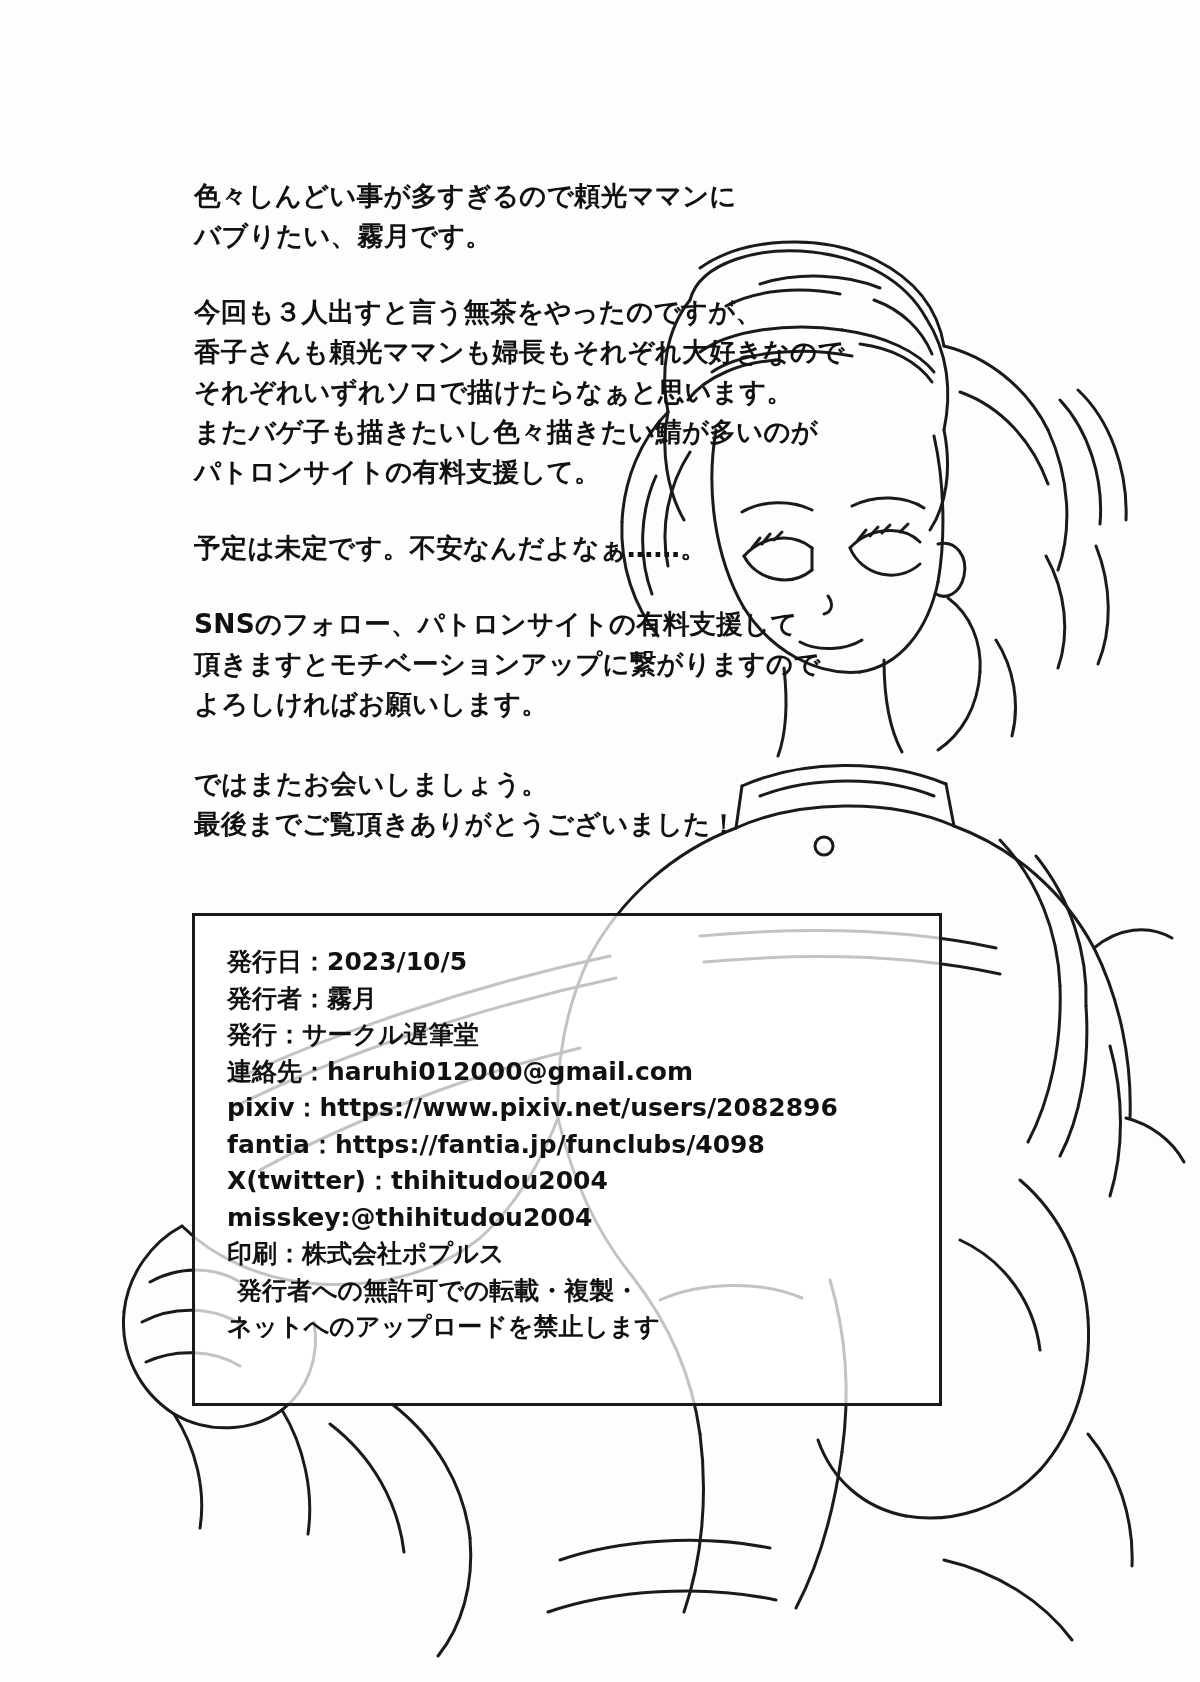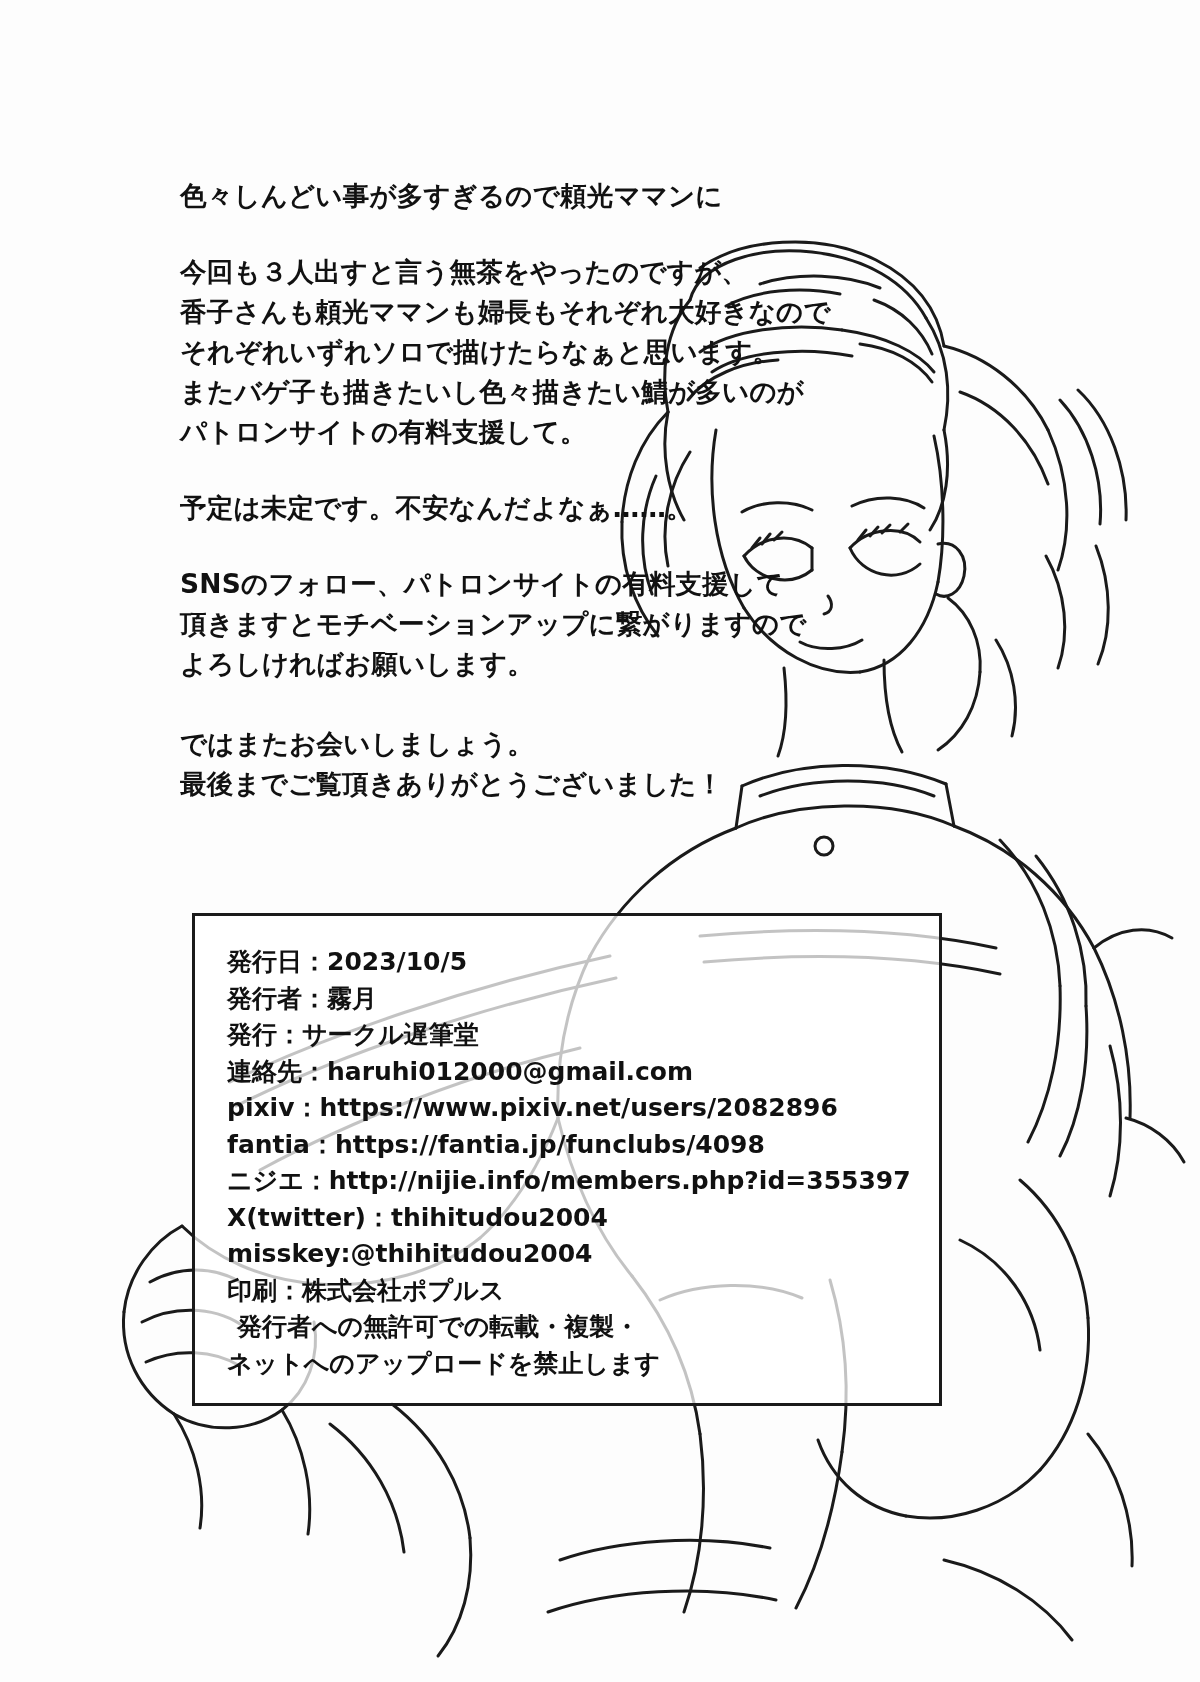--- a/index.html
+++ b/index.html
@@ -35,21 +35,21 @@
   }
   .artwork svg {
     display: block;
     width: 1200px;
     height: 1682px;
   }
 
   
   .afterword {
     position: absolute;
-    left: 180px;
+    left: 194px;
     top: 176px;
     width: 830px;
     z-index: 5;
   }
   .para {
     margin: 0 0 36px 0;
   }
   .para:last-child { margin-bottom: 0; margin-top: 40px; }
   .line {
     font-size: 26.5px;
@@ -222,20 +222,21 @@
         <path d="M980 672 C 978 706, 962 734, 938 750"></path>
         <path d="M996 640 C 1014 668, 1020 704, 1012 736"></path>
       </g>
     </svg>
   </div>
 
   <div class="afterword">
 
     <div class="para">
       <div class="line">色々しんどい事が多すぎるので頼光ママンに</div>
+      <div class="line">バブりたい、霧月です。</div>
     </div>
 
     <div class="para">
       <div class="line">今回も３人出すと言う無茶をやったのですが、</div>
       <div class="line">香子さんも頼光ママンも婦長もそれぞれ大好きなので</div>
       <div class="line">それぞれいずれソロで描けたらなぁと思います。</div>
       <div class="line">またバゲ子も描きたいし色々描きたい鯖が多いのが</div>
       <div class="line">パトロンサイトの有料支援して。</div>
     </div>
 
@@ -257,21 +258,20 @@
   </div>
 
   <div class="colophon">
     <div class="colophon-inner">
       <div class="cline">発行日：2023/10/5</div>
       <div class="cline">発行者：霧月</div>
       <div class="cline">発行：サークル遅筆堂</div>
       <div class="cline">連絡先：haruhi012000@gmail.com</div>
       <div class="cline">pixiv：https://www.pixiv.net/users/2082896</div>
       <div class="cline">fantia：https://fantia.jp/funclubs/4098</div>
-      <div class="cline">ニジエ：http://nijie.info/members.php?id=355397</div>
       <div class="cline">X(twitter)：thihitudou2004</div>
       <div class="cline">misskey:@thihitudou2004</div>
       <div class="cline">印刷：株式会社ポプルス</div>
       <div class="cline indent">発行者への無許可での転載・複製・</div>
       <div class="cline">ネットへのアップロードを禁止します</div>
     </div>
   </div>
 
 </div>
 

